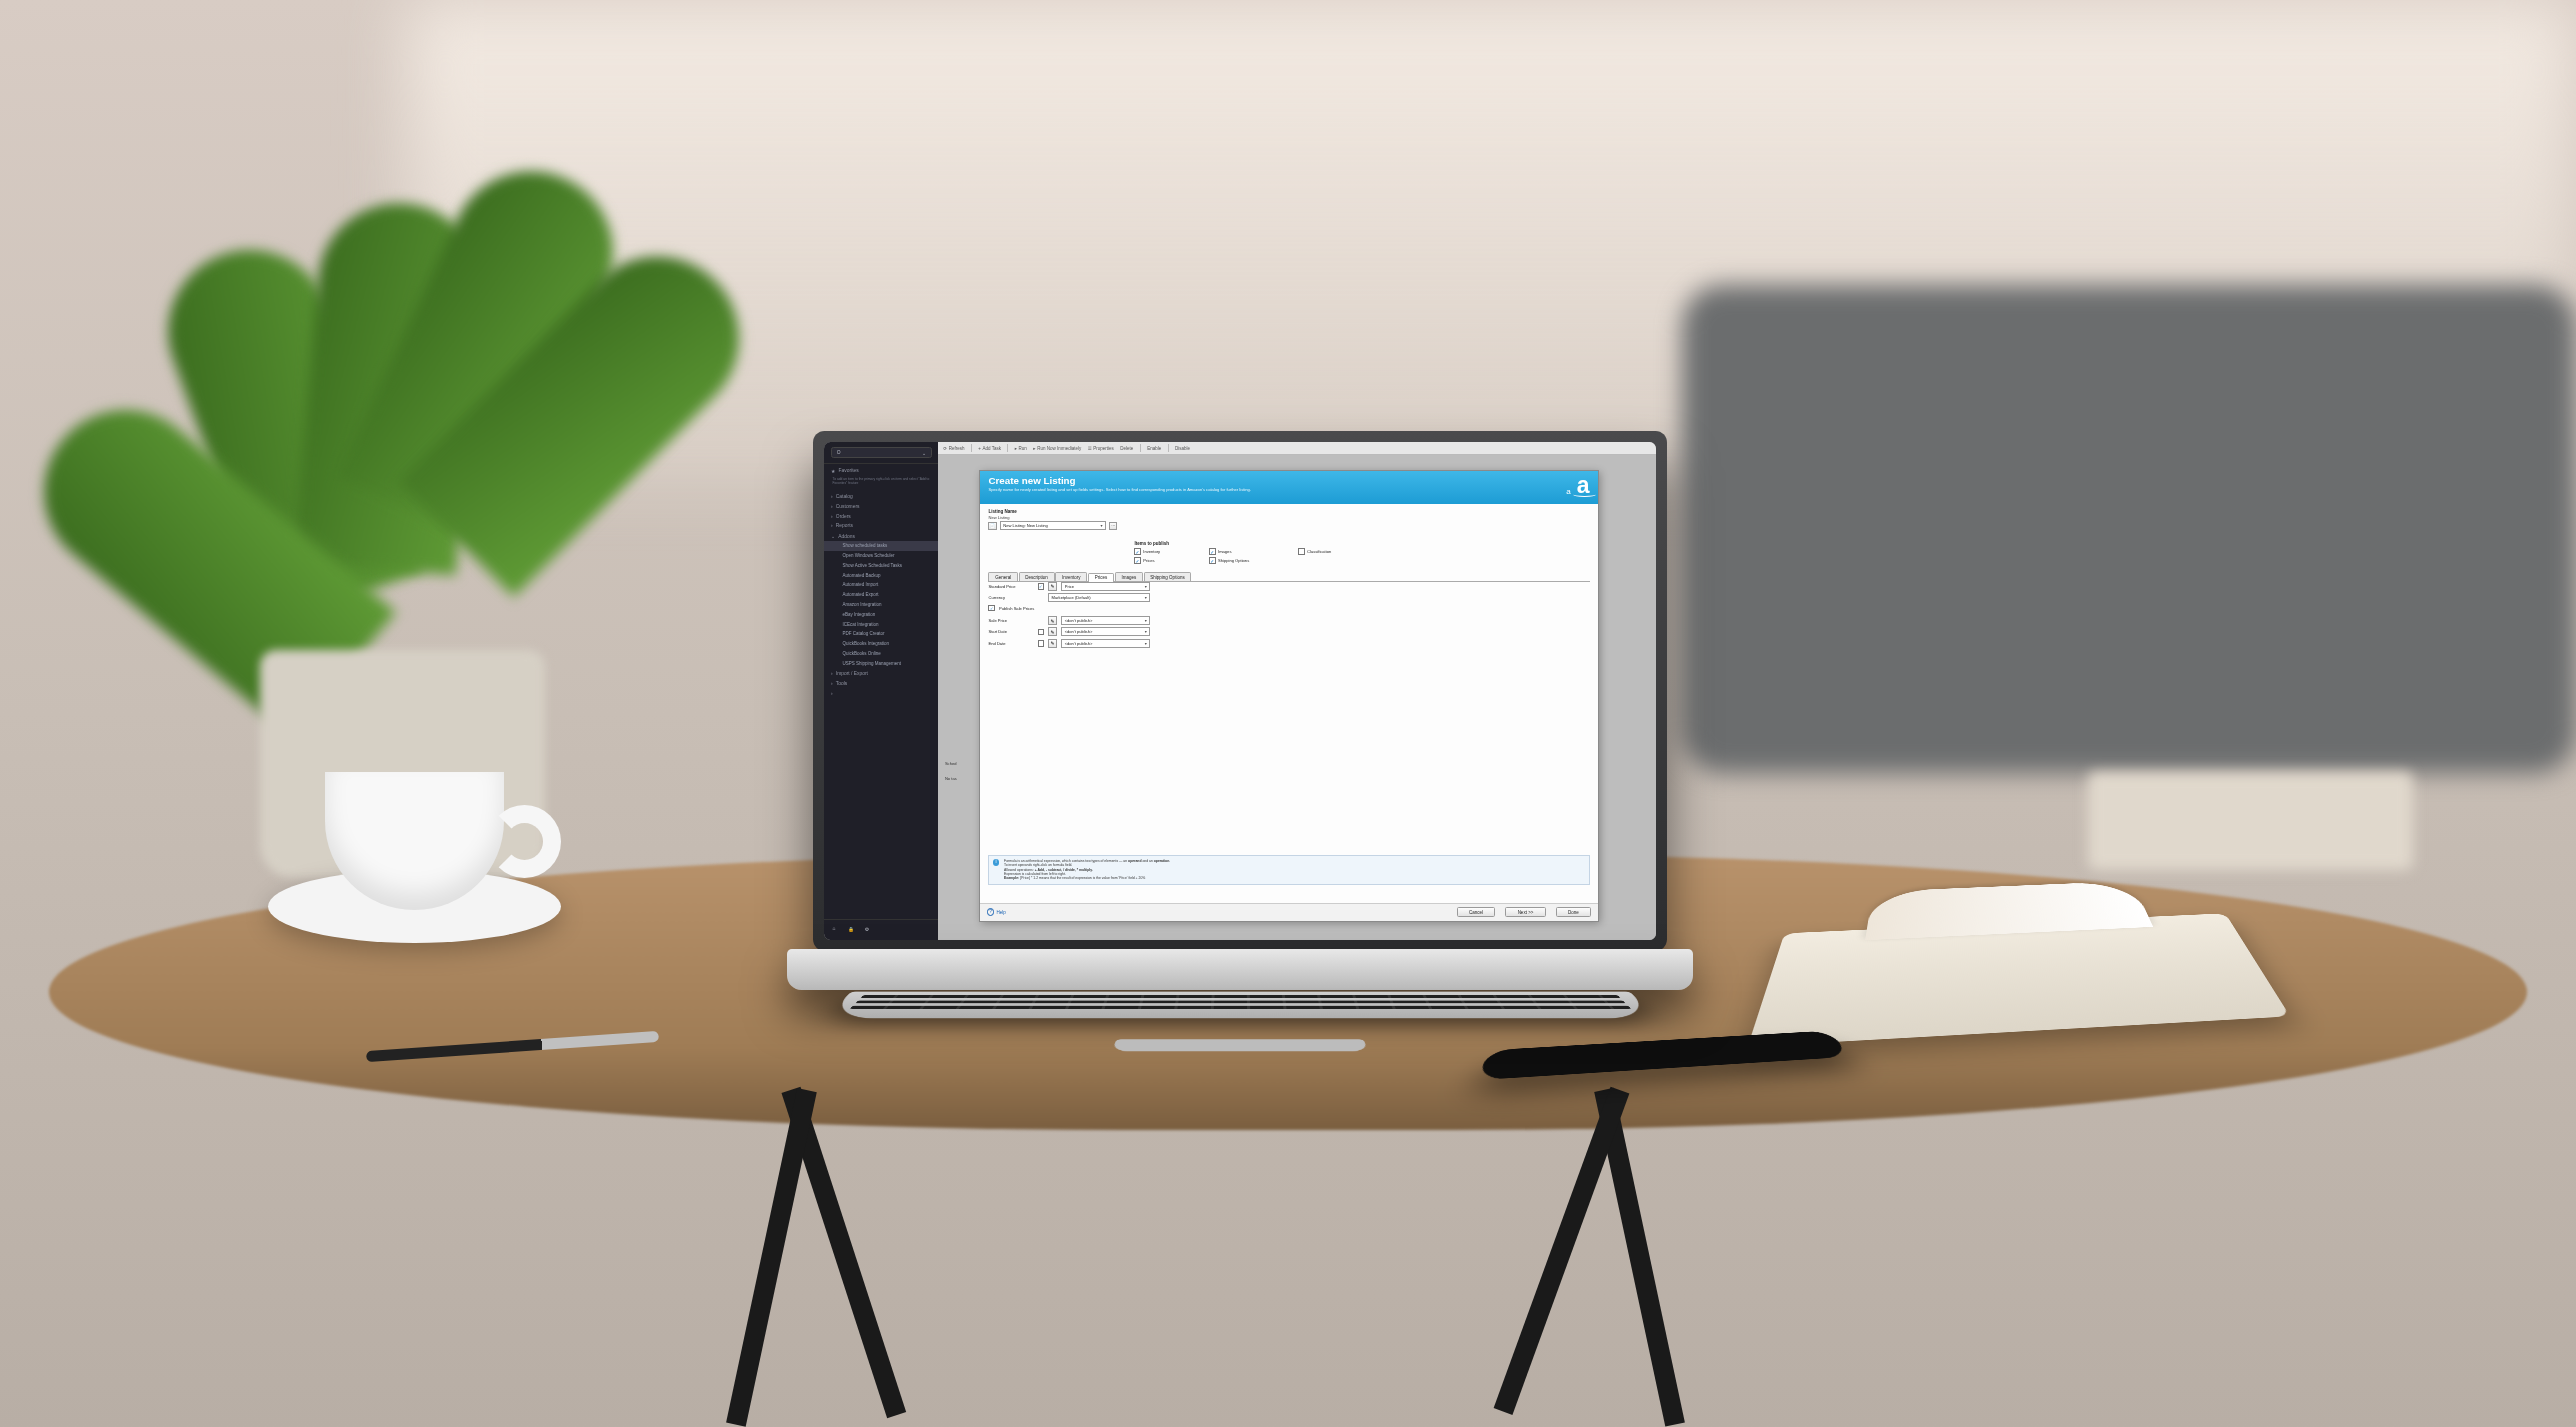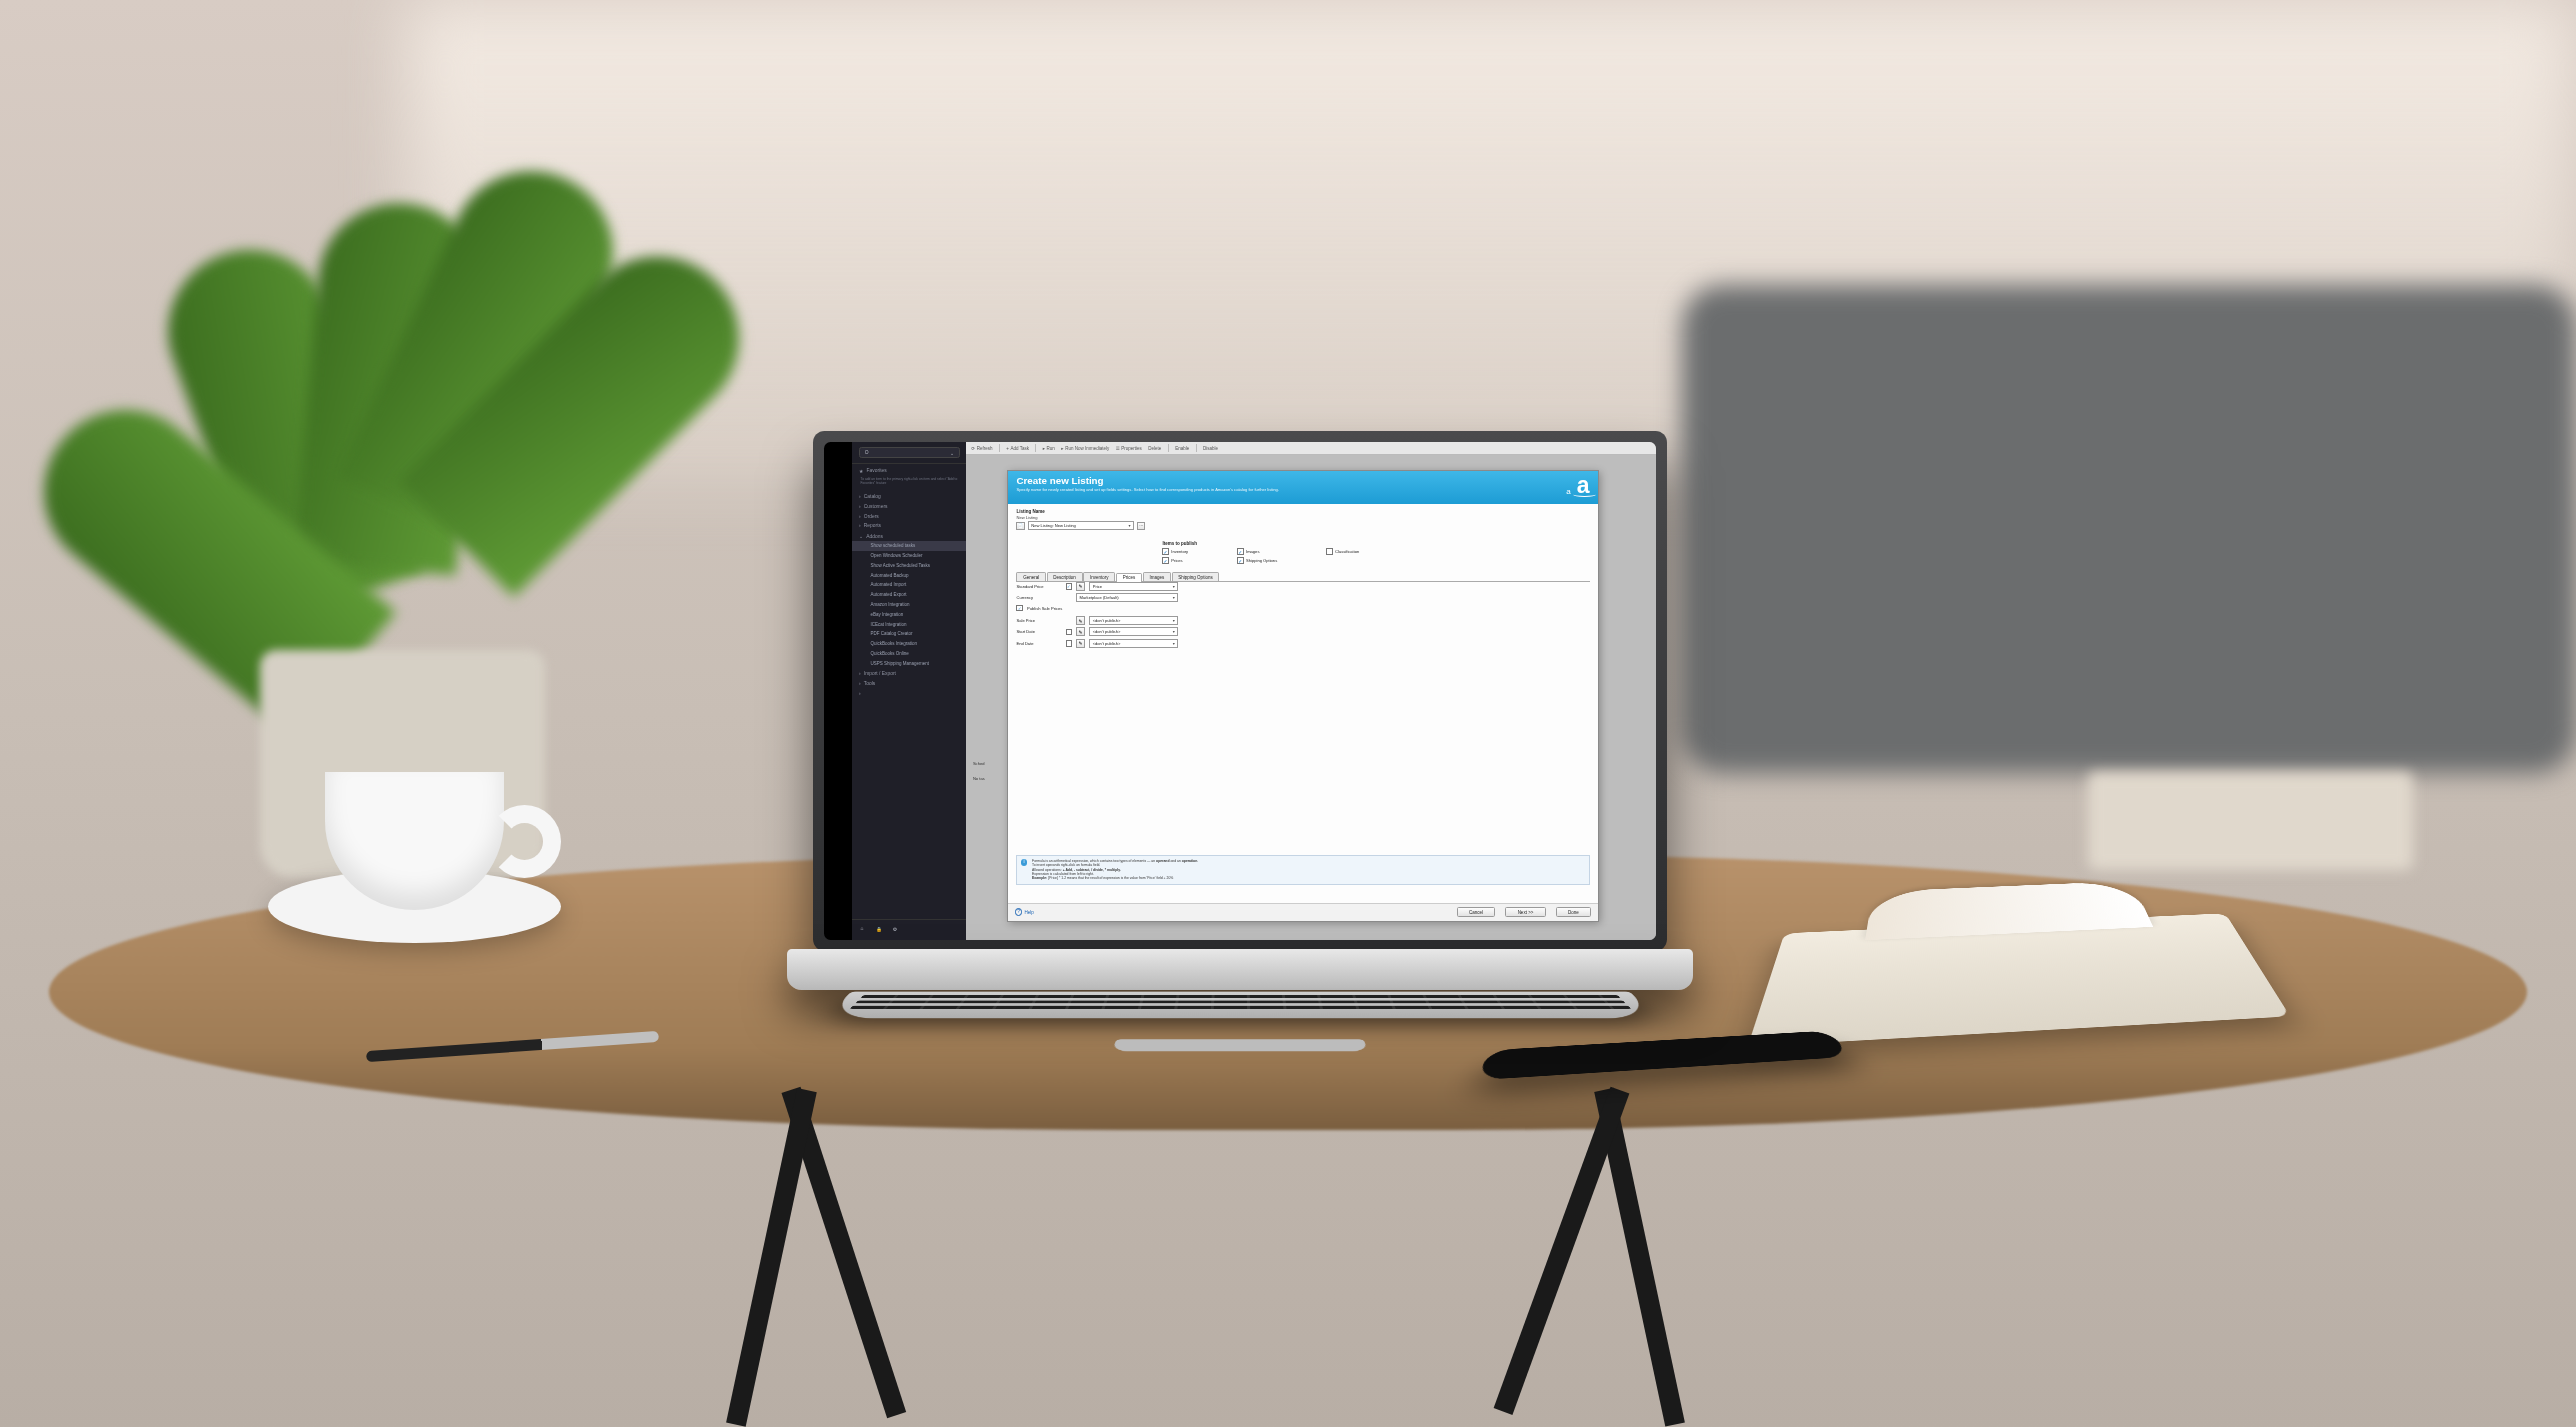--- a/index.html
+++ b/index.html
@@ -30,21 +30,21 @@
 .cup-plate { position: absolute; top: 870px; left: 268px; width: 293px; height: 73px; background: #f4f4f4; border-radius: 50%; box-shadow: 0 8.1px 24.4px rgba(0,0,0,0.25); }
 .cup { position: absolute; top: 772px; left: 325px; width: 179px; height: 138px; background: #f8f8f8; border-radius: 0 0 89px 89px; box-shadow: inset 0 -16.3px 24.4px rgba(0,0,0,0.1); }
 .cup-handle { position: absolute; top: 805px; left: 488px; width: 73px; height: 73px; border: 18px solid #f6f6f6; border-radius: 50%; border-left-color: transparent; }
 .pen { position: absolute; top: 1041px; left: 366px; width: 293px; height: 11.4px; background: linear-gradient(90deg,#222 0%, #222 60%, #c0c0c0 60%, #c0c0c0 100%); border-radius: 5.7px; transform: rotate(-4deg); }
 .phone { position: absolute; top: 1029px; left: 1488px; width: 358px; height: 49px; background: #0e0e0e; border-radius: 24.4px; transform: perspective(488px) rotateX(55deg) rotateZ(-6deg); box-shadow: 0 24.4px 33px rgba(0,0,0,0.4); }
 .notebook { position: absolute; top: 878px; left: 1773px; width: 488px; height: 187px; background: linear-gradient(180deg,#f2ece0,#ddd6c8); border-radius: 13px; transform: perspective(732px) rotateX(55deg) rotateZ(-5deg); box-shadow: 0 16.3px 33px rgba(0,0,0,0.3); }
 .notebook::before { content: ""; position: absolute; left: 18%; top: -89px; width: 64%; height: 114px; background: linear-gradient(90deg,#eee6da,#fff); border-radius: 73px 73px 0 0; transform: rotateX(-20deg); box-shadow: 0 -4.1px 12.2px rgba(0,0,0,0.15); }
 
 
 .laptop { position: absolute; top: 431px; left: 813px; width: 854px; height: 520px; background: linear-gradient(180deg,#4a4a4c,#2c2d2f); border-radius: 11.4px; padding: 11.4px; box-shadow: 0 33px 49px rgba(0,0,0,0.5); }
-.screen-wrap { width: 100%; height: 100%; background: #000; border-radius: 6.5px; overflow: hidden; padding-left: 28px; }
+.screen-wrap { width: 100%; height: 100%; background: #000; border-radius: 6.5px; overflow: hidden; }
 .laptop-base { position: absolute; top: 949px; left: 787px; width: 906px; height: 41px; background: linear-gradient(180deg,#e8e8e8,#b8b8b8); border-radius: 4.9px 4.9px 14.6px 14.6px; box-shadow: 0 24.4px 41px rgba(0,0,0,0.5); }
 .keyboard { position: absolute; top: 976px; left: 838px; width: 805px; height: 57px; background: linear-gradient(180deg,#cfcfcf,#aeaeae); border-radius: 4.9px 4.9px 49px 49px; transform: perspective(732px) rotateX(62deg); box-shadow: 0 16.3px 24.4px rgba(0,0,0,0.3); }
 .kb-row { position: absolute; left: 16.3px; right: 16.3px; height: 6.5px; background: repeating-linear-gradient(90deg,#202020 0 33px,#333 33px 36px); border-radius: 2.4px; }
 .kb-row.r1 { top: 8.1px; } .kb-row.r2 { top: 19.5px; } .kb-row.r3 { top: 31px; }
 .trackpad { position: absolute; top: 1033px; left: 1114px; width: 252px; height: 24.4px; background: #bcbcbc; border-radius: 4.9px 4.9px 16.3px 16.3px; transform: perspective(488px) rotateX(60deg); }
 
 
 .screen { width: 100%; height: 100%; background: #bdbdbd; display: flex; position: relative; font-size: 6.5px; color: #222; }
 .sidebar { width: 114px; background: #1f1f28; color: #b8bcc7; display: flex; flex-direction: column; font-size: 4.9px; }
 .sb-top { padding: 4.9px 6.5px; border-bottom: 0.8px solid #333; display: flex; justify-content: space-between; align-items: center; }

